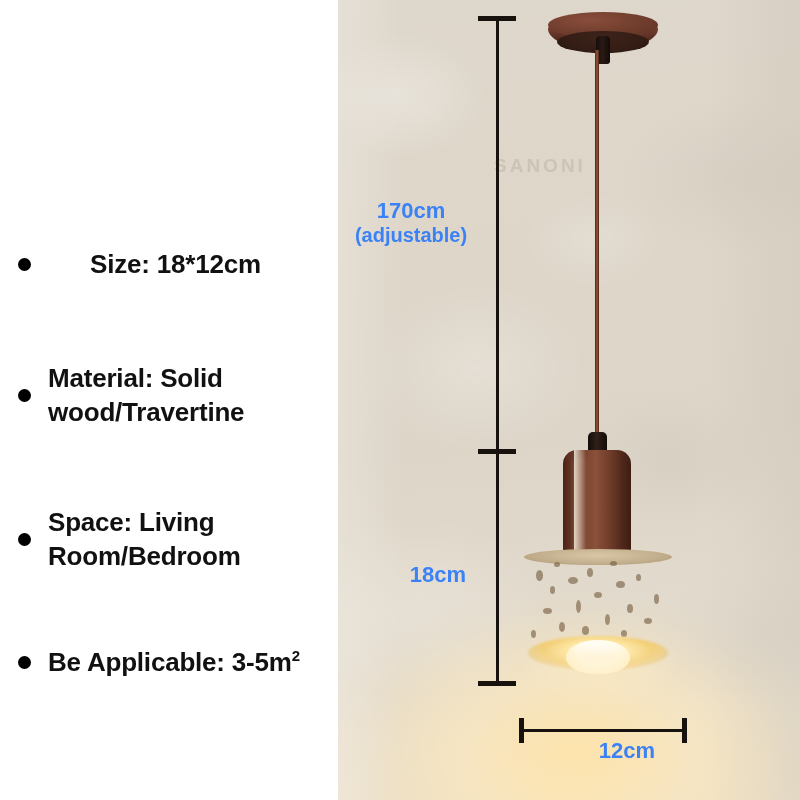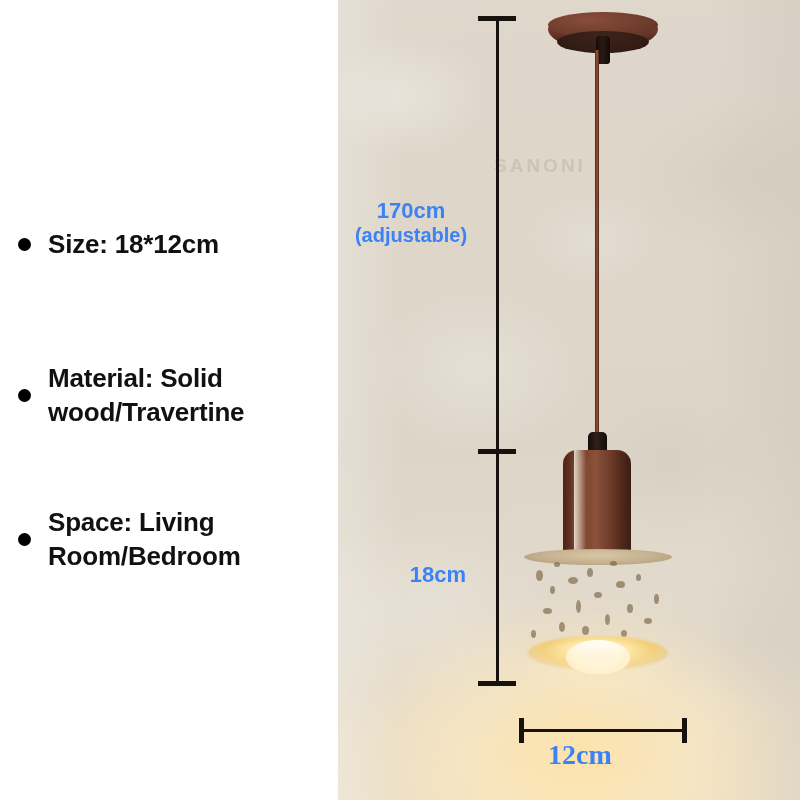--- a/index.html
+++ b/index.html
@@ -142,42 +142,42 @@
   .dim-label {
     position:absolute;
     font-weight:bold; color:#3b82f6;
     font-family:"Liberation Sans", sans-serif;
     text-align:center; line-height:1.18;
     white-space:nowrap;
   }
   .dim-170 { left:338px; top:198px; width:146px; font-size:22px; }
   .dim-170 .sub { font-size:20px; display:block;text-align:center; }
   .dim-18 { left:400px; top:562px; width:76px; font-size:22px; }
-  .dim-12 { left:522px; top:738px; width:116px; font-size:28px;font-family:Liberation Serif, serif; }
+  .dim-12 { left:569px; top:738px; width:116px; font-size:22px; }
 
   
   .specs {
     position:absolute; left:0; top:0; width:338px; height:800px;
     background:#ffffff;
   }
   .spec-item {
     position:absolute; left:18px; display:flex; align-items:center; width:315px;
   }
   .bullet {
     width:13px; height:13px; border-radius:50%; background:#000;
     flex:0 0 13px; margin-right:17px;
   }
   .spec-text {
     font-size:26px; font-weight:bold; color:#111; line-height:1.30;
     letter-spacing:-.2px;
   }
   .spec-text sup { font-size:15px; vertical-align:super; }
 
   .i0 { top:80px; }
-  .i1 { top:228px; }
+  .i1 { top:248px;gap:42px; }
   .i2 { top:362px; }
   .i3 { top:506px; }
   .i4 { top:646px; }
 </style>
 </head>
 <body>
 
 <div id="page">
 
   <div class="photo">
@@ -262,16 +262,20 @@
     <div class="spec-item i2">
       <span class="bullet"></span>
       <span class="spec-text">Material: Solid wood/Travertine</span>
     </div>
 
     <div class="spec-item i3">
       <span class="bullet"></span>
       <span class="spec-text">Space: Living Room/Bedroom</span>
     </div>
 
+    <div class="spec-item i4">
+      <span class="bullet"></span>
+      <span class="spec-text"><span>Be Applicable: 3-5m</span><sup>2</sup></span>
+    </div>
 
   </div>
 
 </div>
 
 </body></html>

